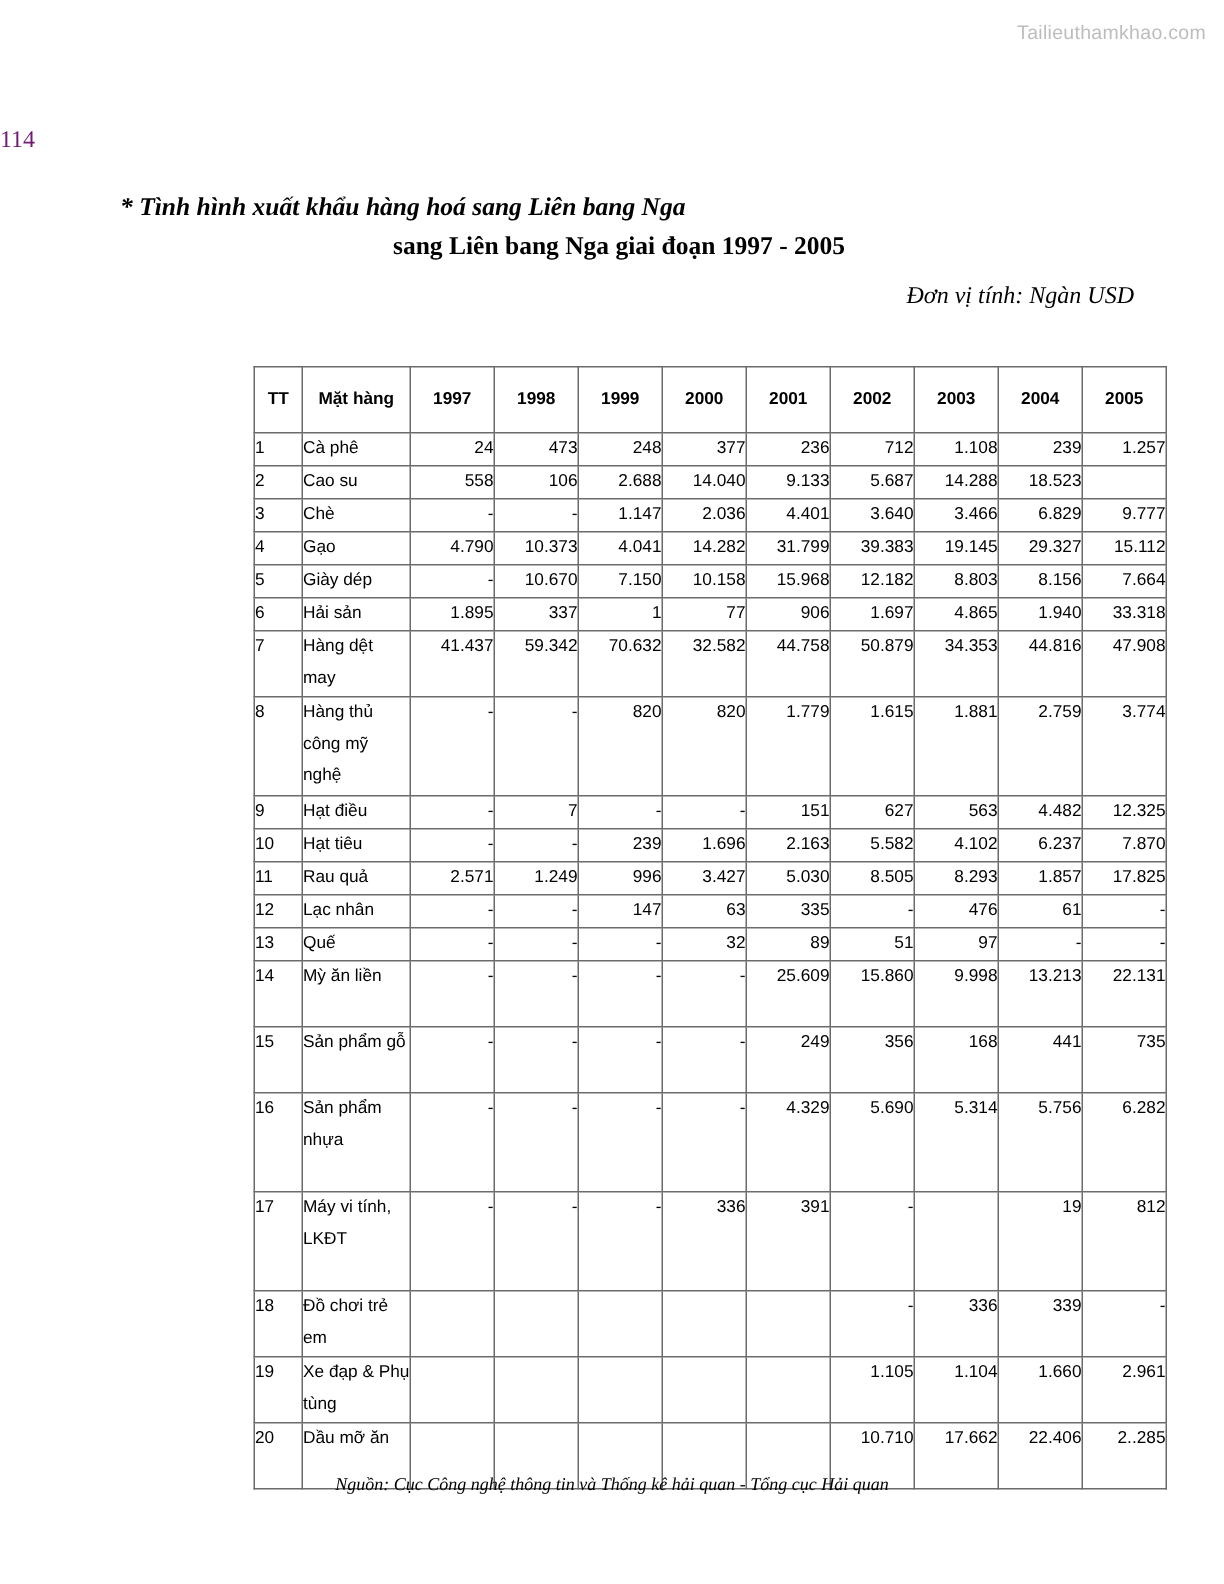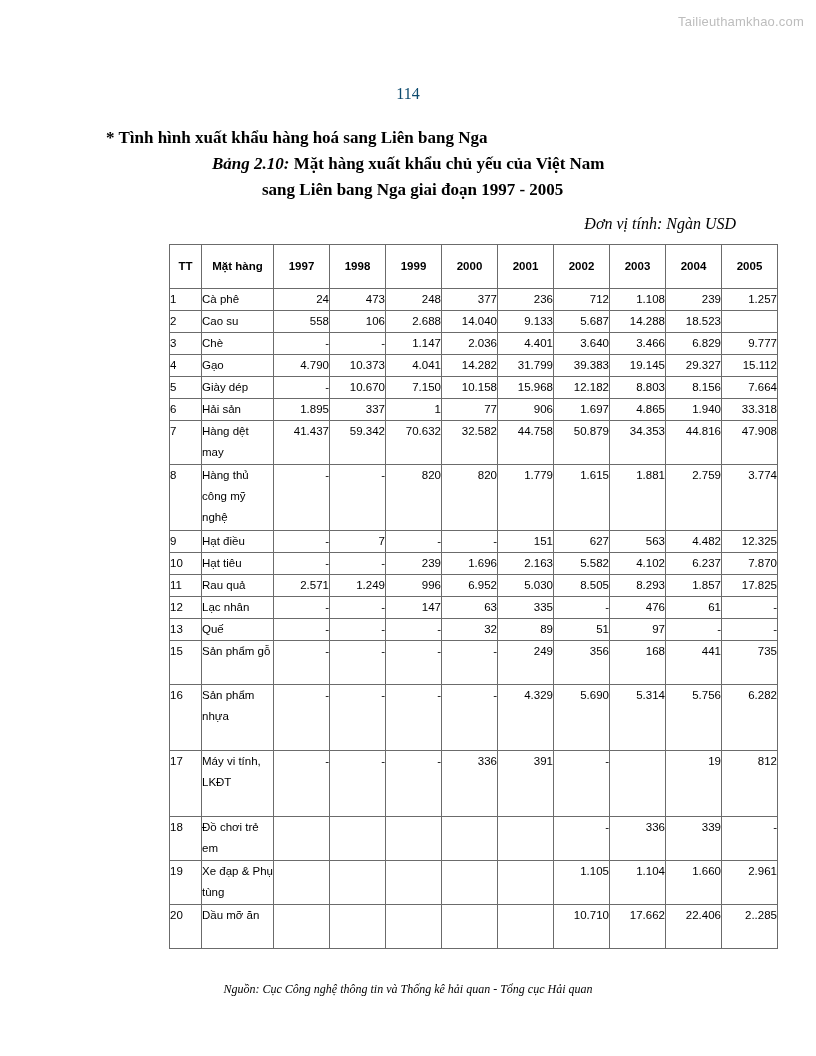--- a/index.html
+++ b/index.html
@@ -35,63 +35,63 @@
     letter-spacing: 0.2px;
     white-space: nowrap;
   }
 
   
   .page-number {
     position: absolute;
     top: 85px;
     left: 0;
     width: 816px;
-    text-align: center;
     font-family: "Liberation Serif", serif;
     font-size: 16px;
-    color: #0c4a6e;
+    color: #701a75;
   }
 
   
   .title-block {
     position: absolute;
     top: 125px;
     left: 0;
     width: 816px;
   }
   .title-line {
     font-family: "Liberation Serif", serif;
     font-size: 17px;
     line-height: 26px;
     white-space: nowrap;
   }
   .t1 {
     font-weight: bold;
-    padding-left: 106px;
+    font-style: italic;
+    padding-left: 80px;
   }
   .t2 {
     padding-left: 212px;
   }
   .t2 .bi {
     font-weight: bold;
     font-style: italic;
   }
   .t2 .b {
     font-weight: bold;
   }
   .t3 {
     font-weight: bold;
     padding-left: 262px;
   }
   .unit-line {
     font-family: "Liberation Serif", serif;
     font-style: italic;
     font-size: 16px;
     text-align: right;
-    padding-right: 80px;
+    padding-right: 60px;
     margin-top: 12px;
     white-space: nowrap;
   }
 
   
   .tbl-wrap {
     position: absolute;
     top: 244px;
     left: 129px;
     width: 608px;
@@ -163,21 +163,20 @@
 <body>
 
 <div class="page">
 
   <div class="watermark">Tailieuthamkhao.com</div>
 
   <div class="page-number">114</div>
 
   <div class="title-block">
     <div class="title-line t1">* Tình hình xuất khẩu hàng hoá sang Liên bang Nga</div>
-    <div class="title-line t2"><span class="bi">Bảng 2.10:</span><span class="b"> Mặt hàng xuất khẩu chủ yếu của Việt Nam</span></div>
     <div class="title-line t3">sang Liên bang Nga giai đoạn 1997 - 2005</div>
     <div class="unit-line">Đơn vị tính: Ngàn USD</div>
   </div>
 
   <div class="tbl-wrap">
     <table class="data">
       <colgroup>
         <col class="c-tt">
           <col class="c-item">
         <col class="c-yr">
@@ -335,21 +334,21 @@
             <td class="num">4.102</td>
             <td class="num">6.237</td>
             <td class="num">7.870</td>
           </tr>
           <tr class="h1">
             <td class="tt">11</td>
             <td class="item">Rau quả</td>
             <td class="num">2.571</td>
             <td class="num">1.249</td>
             <td class="num">996</td>
-            <td class="num">6.952</td>
+            <td class="num">3.427</td>
             <td class="num">5.030</td>
             <td class="num">8.505</td>
             <td class="num">8.293</td>
             <td class="num">1.857</td>
             <td class="num">17.825</td>
           </tr>
           <tr class="h1">
             <td class="tt">12</td>
             <td class="item">Lạc nhân</td>
             <td class="num">-</td>
@@ -369,20 +368,33 @@
             <td class="num">-</td>
             <td class="num">-</td>
             <td class="num">32</td>
             <td class="num">89</td>
             <td class="num">51</td>
             <td class="num">97</td>
             <td class="num">-</td>
             <td class="num">-</td>
           </tr>
           <tr class="h2">
+            <td class="tt">14</td>
+            <td class="item">Mỳ ăn liền</td>
+            <td class="num">-</td>
+            <td class="num">-</td>
+            <td class="num">-</td>
+            <td class="num">-</td>
+            <td class="num">25.609</td>
+            <td class="num">15.860</td>
+            <td class="num">9.998</td>
+            <td class="num">13.213</td>
+            <td class="num">22.131</td>
+          </tr>
+          <tr class="h2">
             <td class="tt">15</td>
             <td class="item">Sản phẩm gỗ</td>
             <td class="num">-</td>
             <td class="num">-</td>
             <td class="num">-</td>
             <td class="num">-</td>
             <td class="num">249</td>
             <td class="num">356</td>
             <td class="num">168</td>
             <td class="num">441</td>

